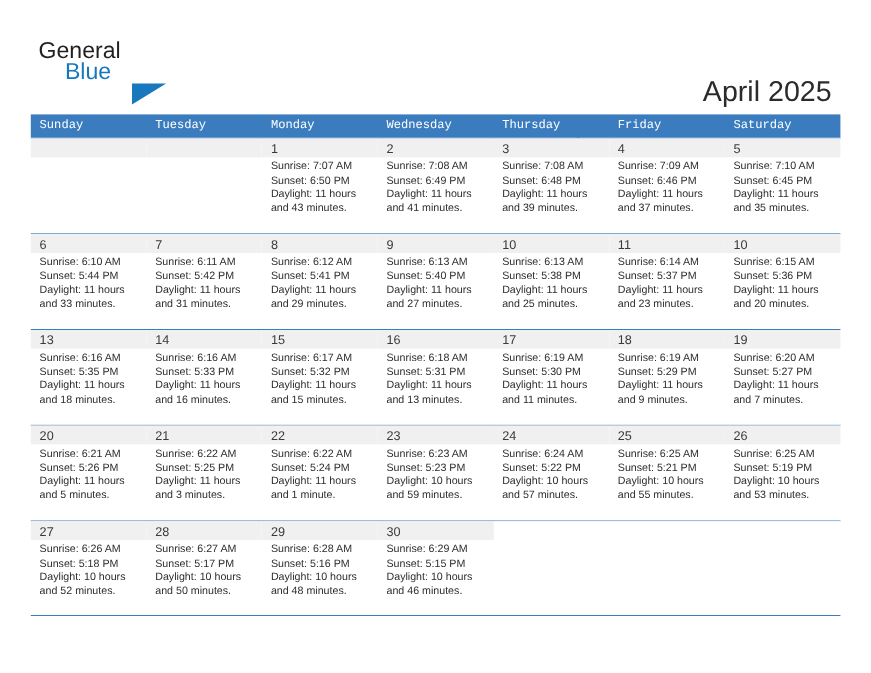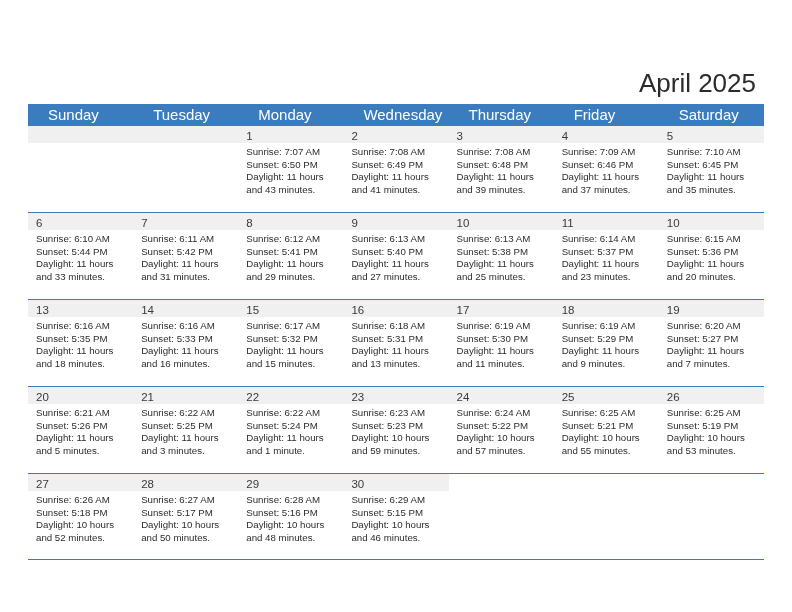--- a/index.html
+++ b/index.html
@@ -97,26 +97,26 @@
   }
   .dow-row {
     display: flex;
     width: 736px;
     height: 21px;
     background: #3b7cbf;
   }
   .dow-cell {
     width: 105.14px;
     box-sizing: border-box;
-    padding-left: 20px;
+    padding-left: 8px;
     color: #ffffff;
-    font-size: 15px;
+    font-size: 11px;
     line-height: 21px;
     white-space: nowrap;
-    font-family: Liberation Sans, sans-serif;
+    font-family: Liberation Mono, monospace;
   }
 
   .week-row {
     display: flex;
     width: 736px;
     height: 87px;
     border-top: 1.5px solid #3b7cbf;
     box-sizing: border-box;
   }
   .week-row.last {
@@ -157,20 +157,25 @@
     background: #ffffff;
   }
 </style>
 </head>
 <body>
 
 <div class="page">
 
   <div class="header">
 
+    <div class="brand">
+      <span class="brand-general">General</span>
+      <span class="brand-blue">Blue</span>
+      <span class="brand-triangle"></span>
+    </div>
 
     <div class="title-block">
       <div class="cal-title">April 2025</div>
       <div class="cal-subtitle">Darlinghurst, New South Wales, Australia</div>
     </div>
 
   </div>
 
   <div class="calendar">
     <div class="dow-row" id="dow-row">

